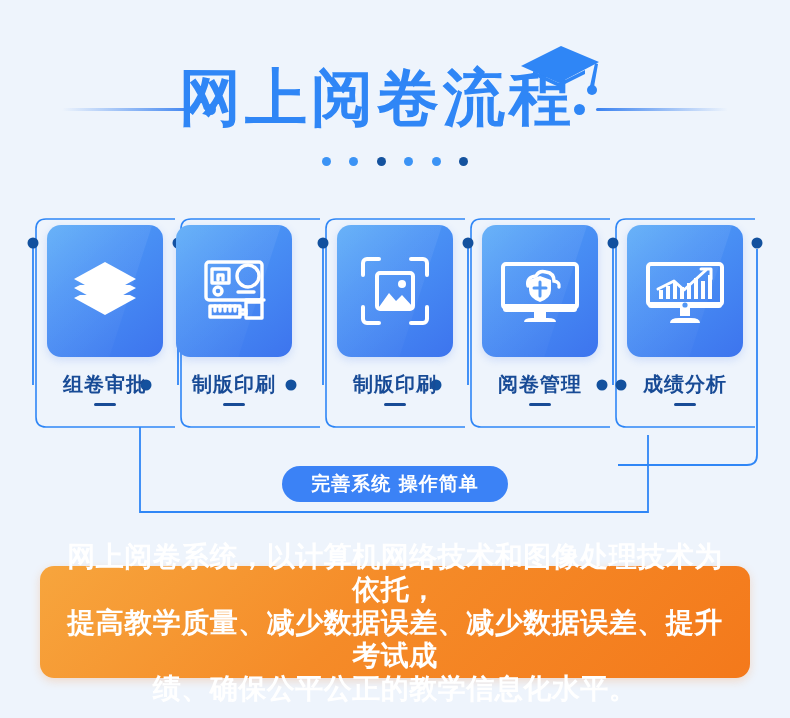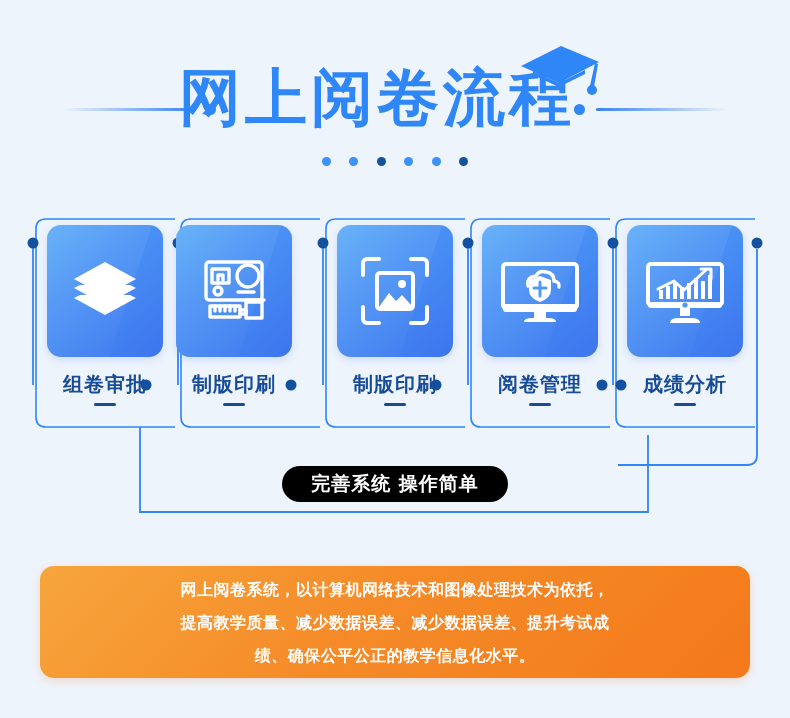--- a/index.html
+++ b/index.html
@@ -53,37 +53,37 @@
   .card .tile svg{position:absolute;left:50%;top:50%;transform:translate(-50%,-50%);}
   .card .label{
     margin-top:14px;font-size:20px;font-weight:bold;color:#184b96;
     letter-spacing:1px;
     font-family:"DejaVu Sans","Liberation Sans",sans-serif;
   }
   .card .ul{margin:5px auto 0;width:22px;height:3px;border-radius:2px;background:#184b96;}
 
   .badge{
     position:absolute;left:282px;top:466px;width:226px;height:36px;
-    border-radius:18px;background:#000000;color:#fff;
+    border-radius:18px;background:#3b82f6;color:#fff;
     font-size:19px;font-weight:bold;letter-spacing:1px;
     display:flex;align-items:center;justify-content:center;
     font-family:"DejaVu Sans","Liberation Sans",sans-serif;
   }
 
   
   .panel{
     position:absolute;left:40px;top:566px;width:710px;height:112px;
     border-radius:14px;
     background:linear-gradient(135deg,#f7a53d 0%,#f58b28 45%,#f4791b 100%);
     color:#fff;text-align:center;
     display:flex;align-items:center;justify-content:center;
     box-shadow:0 3px 10px rgba(244,121,27,.22);
   }
   .panel p{
-    margin:0;padding:0 22px;font-size:16px;line-height:33px;font-weight:bold;
+    margin:0;padding:0 22px;font-size:28px;line-height:33px;font-weight:bold;
     letter-spacing:.5px;
     font-family:"DejaVu Serif","Liberation Serif",serif;
   }
 </style>
 </head>
 <body>
 
 <div class="stage">
 
   <div class="header">

